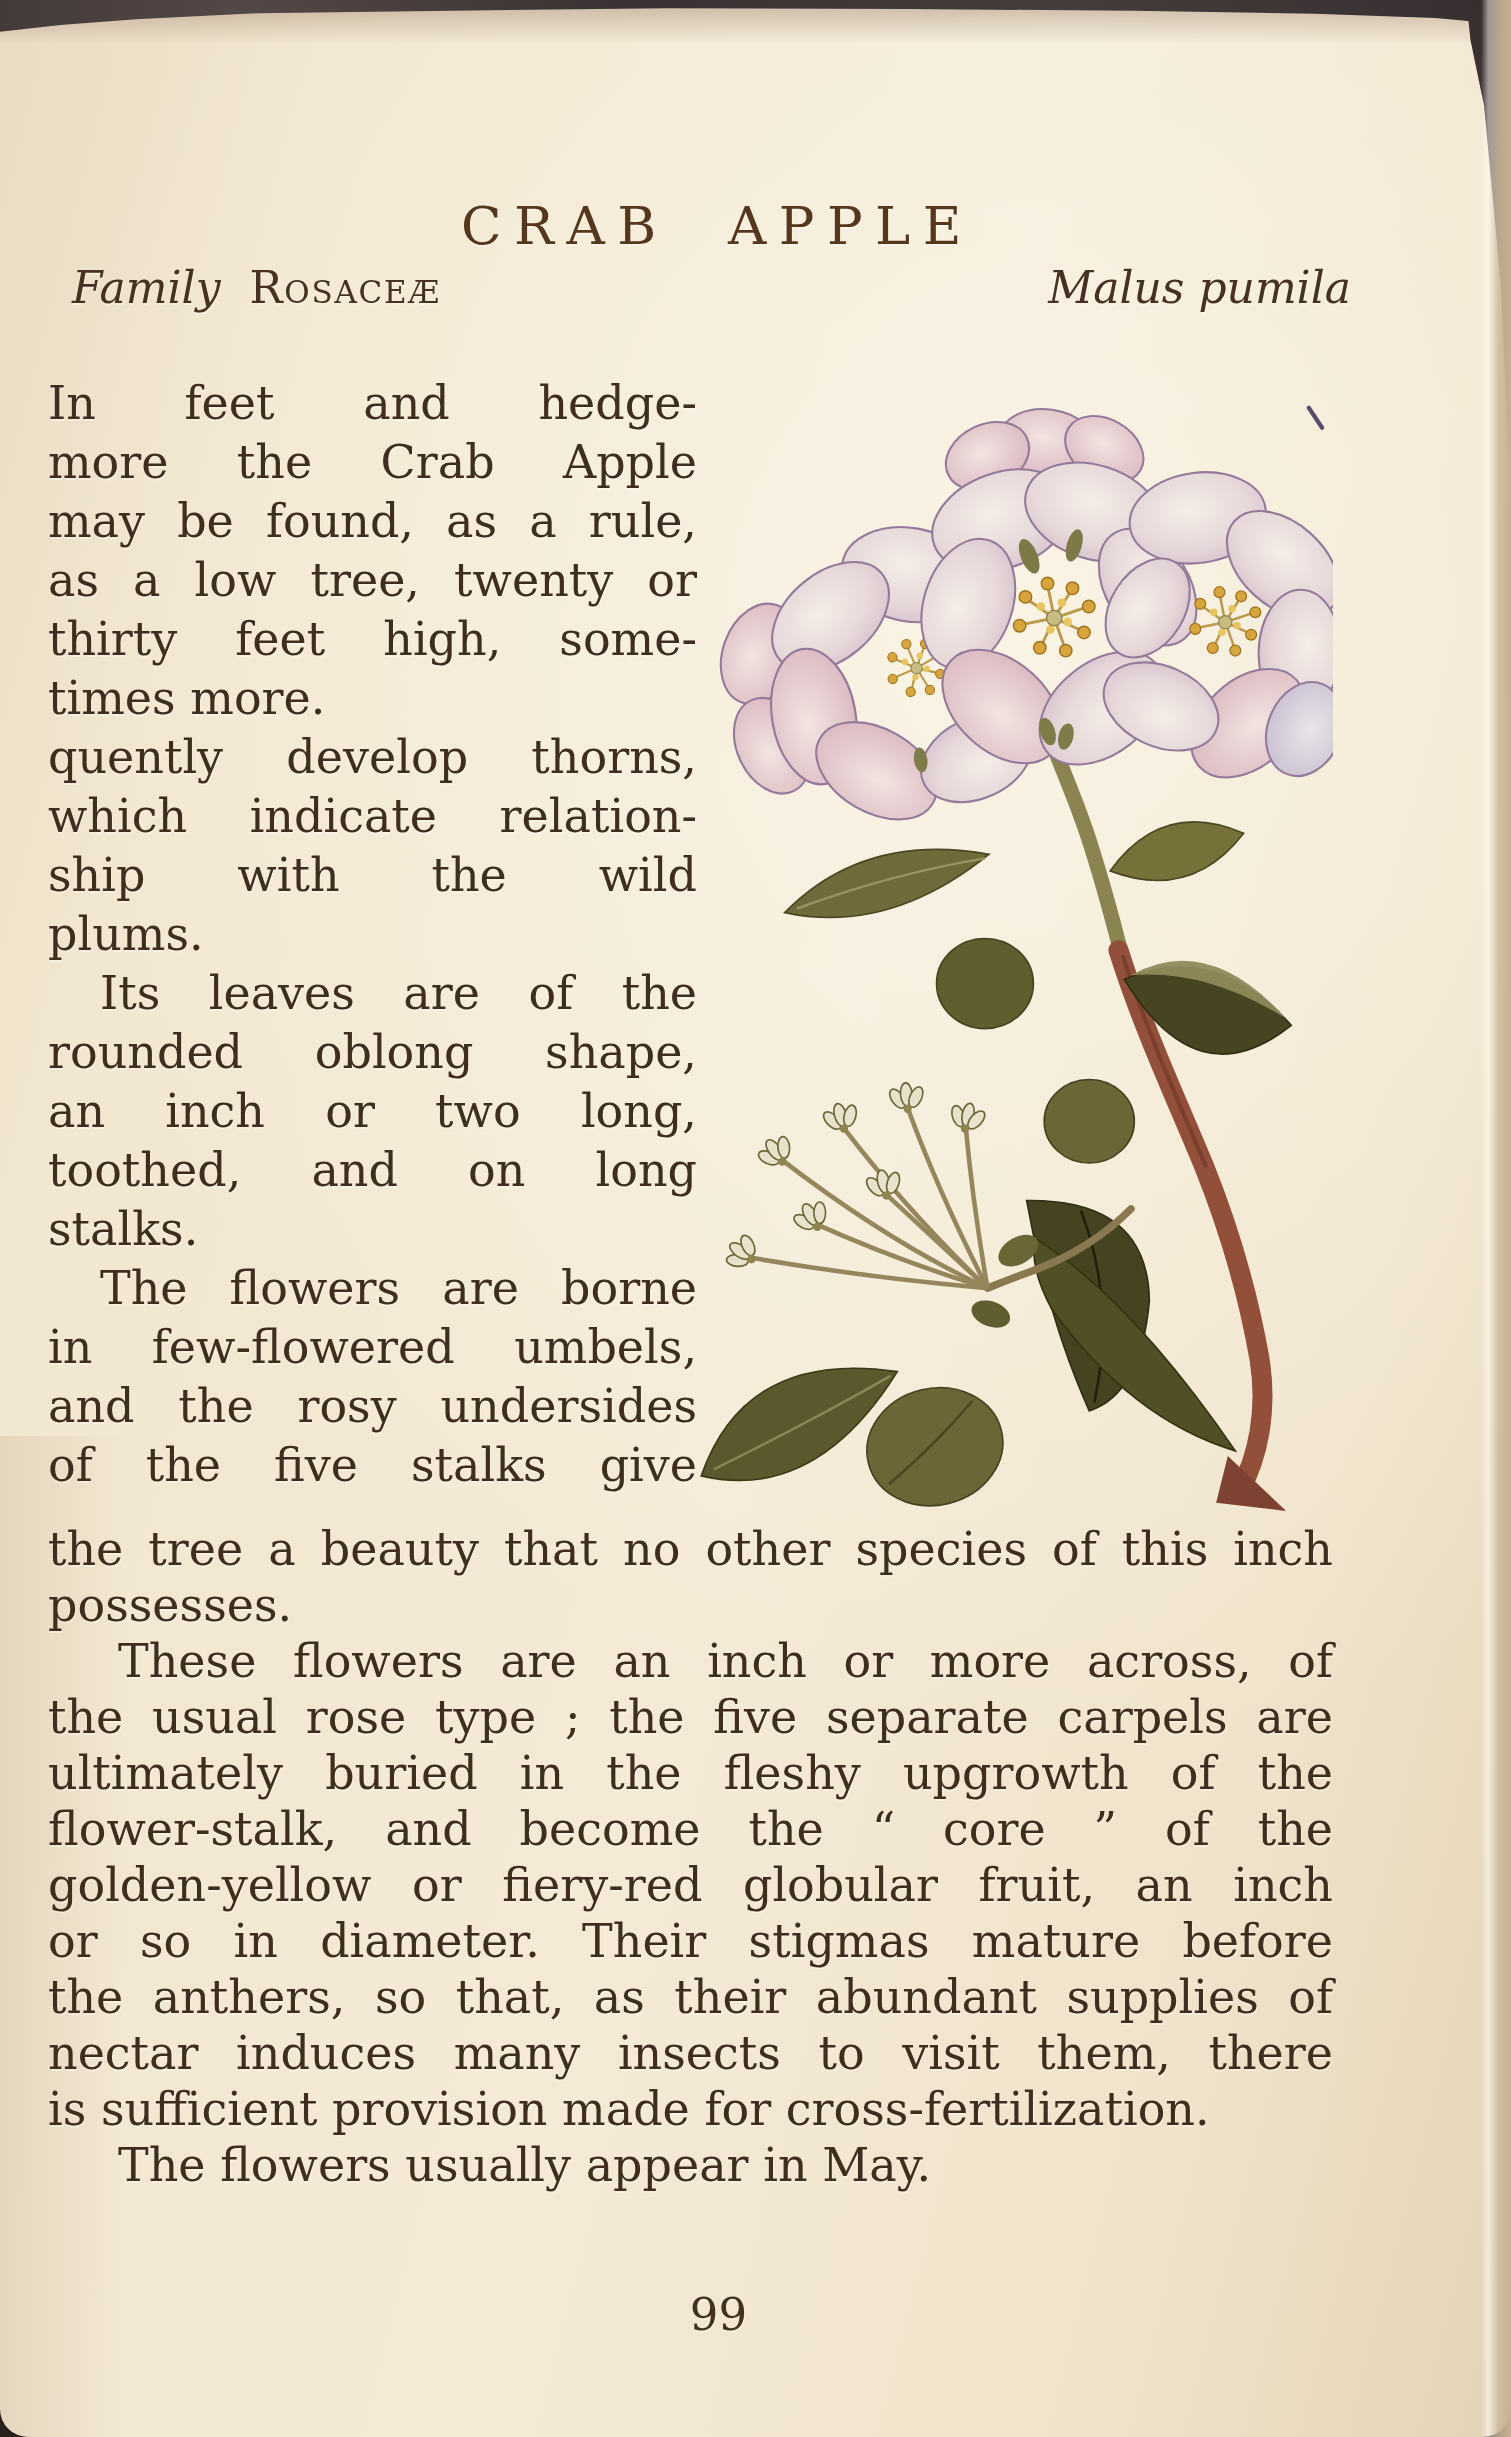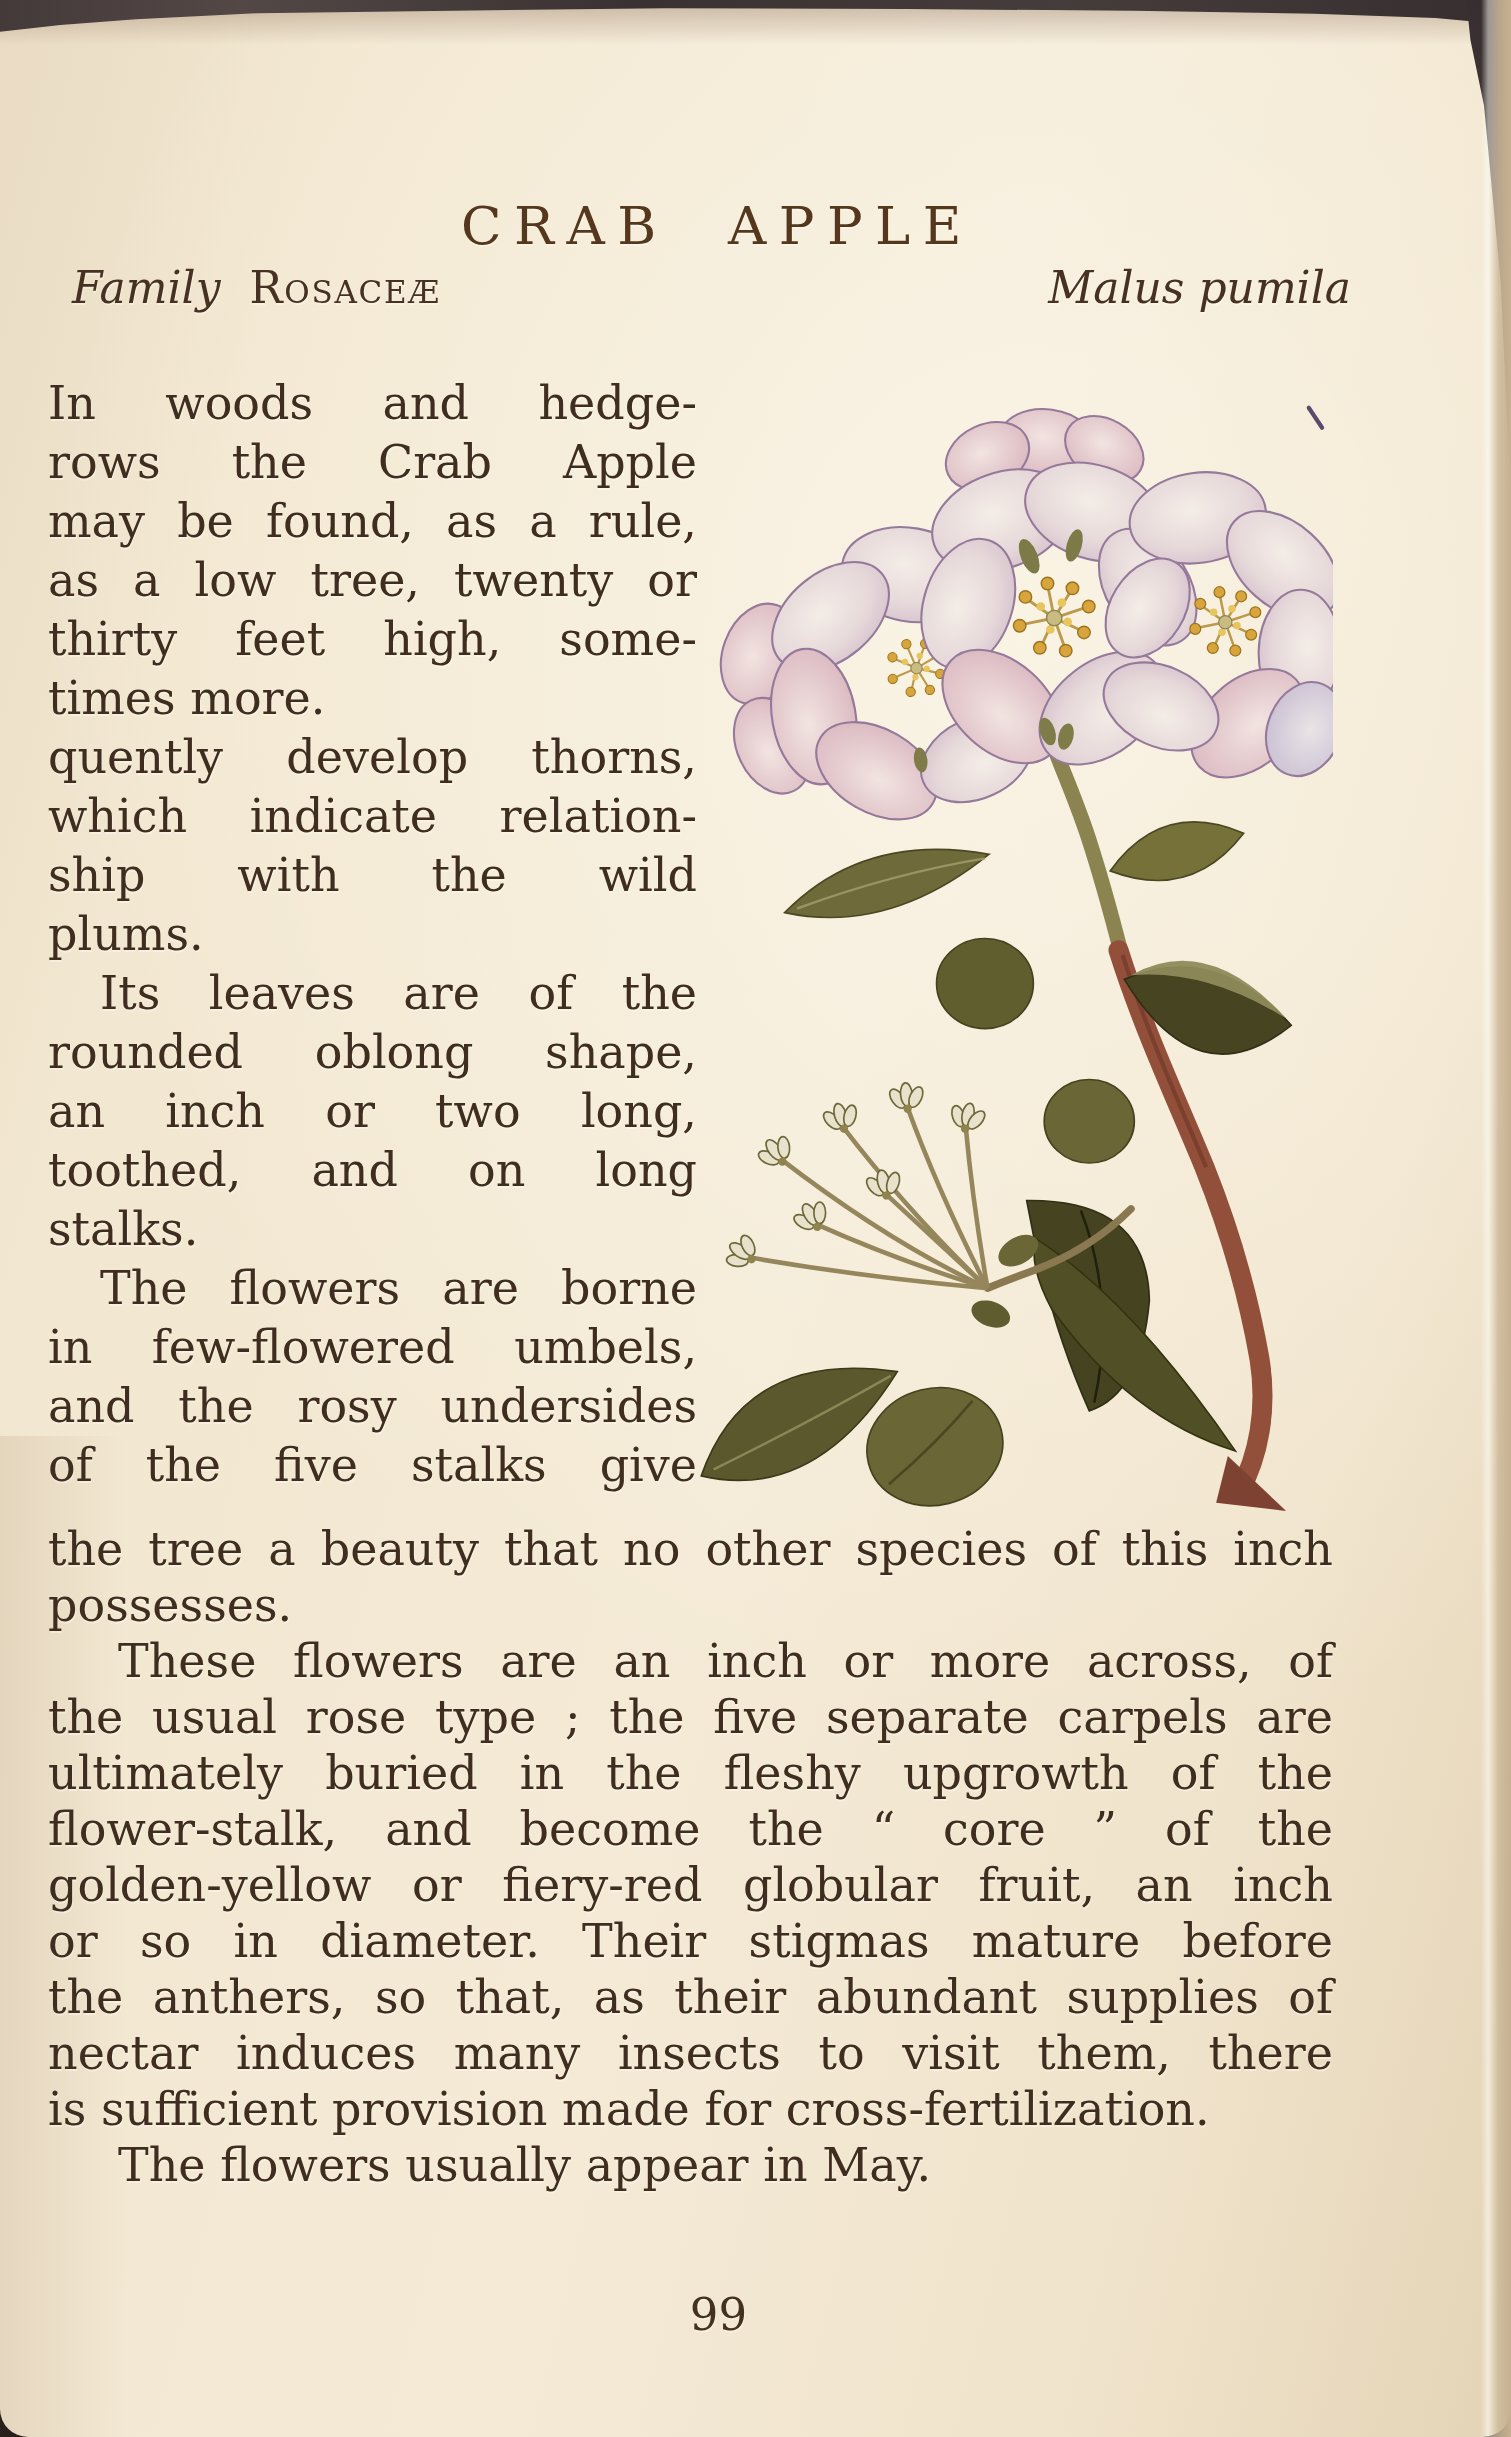--- a/index.html
+++ b/index.html
@@ -112,22 +112,22 @@
     <div>
       <span class="family-label">Family</span>
       <span class="family-name">Rosaceæ</span>
     </div>
     <div class="species-name">Malus pumila</div>
   </div>
 
   <div class="content">
     <div class="row">
       <div class="col-text">
-          <div class="line justify">In woods and hedge-</div>
-          <div class="line justify">rows the Crab Apple</div>
+          <div class="line justify">In feet and hedge-</div>
+          <div class="line justify">more the Crab Apple</div>
           <div class="line justify">may be found, as a rule,</div>
           <div class="line justify">as a low tree, twenty or</div>
           <div class="line justify">thirty feet high, some-</div>
           <div class="line">times more.</div>
           <div class="line justify">quently develop thorns,</div>
           <div class="line justify">which indicate relation-</div>
           <div class="line justify">ship with the wild</div>
           <div class="line">plums.</div>
           <div class="line justify indent">Its leaves are of the</div>
           <div class="line justify">rounded oblong shape,</div>

